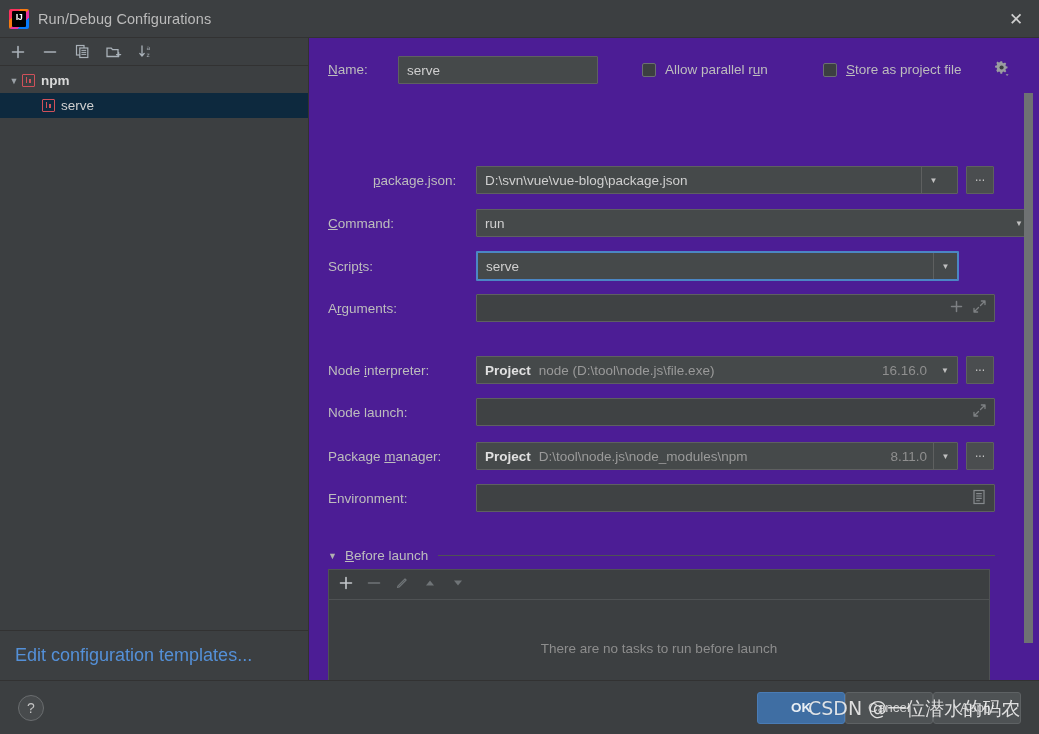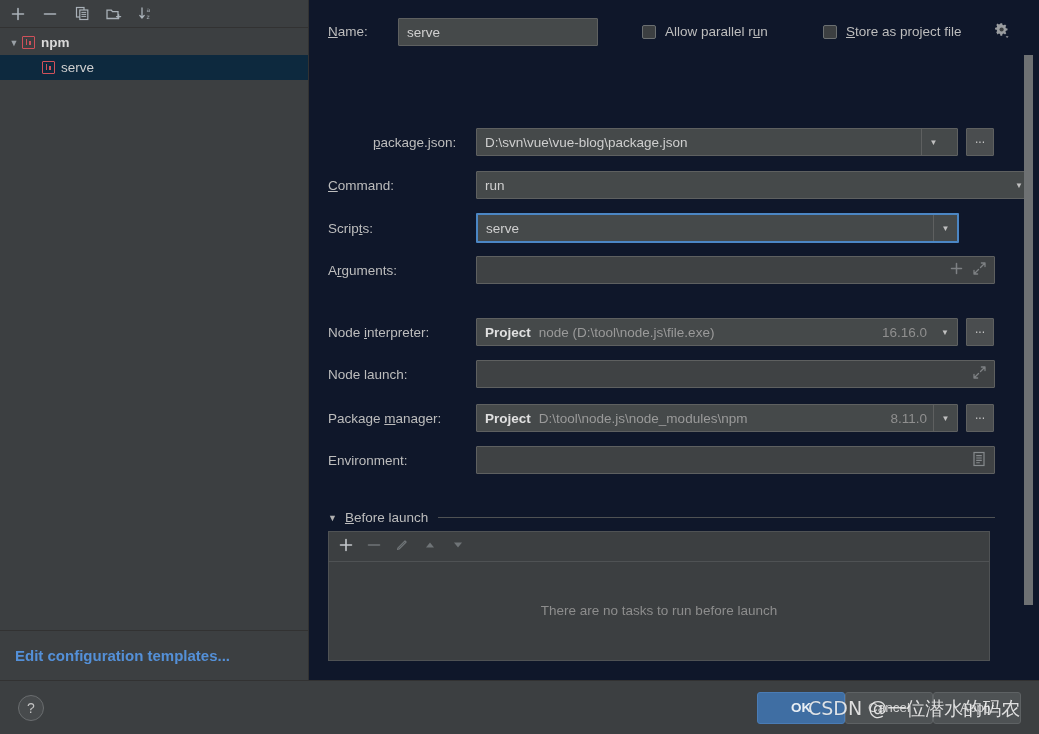--- a/index.html
+++ b/index.html
@@ -119,29 +119,29 @@
   .tree-label-group { color: #d8d8d8; font-weight: bold; font-size: 13.5px; }
   .tree-label-child { color: #cfcfcf; font-size: 13.5px; }
   .child-indent { width: 36px; flex: 0 0 36px; }
   .left-footer {
     flex: 0 0 50px; height: 50px;
     display: flex; align-items: center;
     padding-left: 15px;
     border-top: 1px solid #323232;
   }
   .link {
-    color: #5490d8; font-size: 15px; cursor: pointer; font-weight: bold;
+    color: #5490d8; font-size: 18px; cursor: pointer;
   }
 
   
   .right-pane {
     flex: 1 1 auto;
     position: relative;
     overflow: hidden;
-    background: #0f172a;
+    background: #4c1d95;
   }
   .right-inner {
     padding: 18px 22px 0 12px;
     position: relative;
     height: 100%;
   }
 
   .row {
     display: flex; align-items: center;
     margin-bottom: 0;
@@ -281,20 +281,28 @@
     font-family: "DejaVu Sans", sans-serif;
     z-index: 50;
     text-shadow: 0 0 1px rgba(0,0,0,0.35);
   }
 </style>
 </head>
 <body>
 
 <div class="dialog">
 
+  <div class="titlebar">
+    <div class="ij-logo">
+      <div class="sq"></div>
+      <div class="txt">IJ</div>
+    </div>
+    <div class="title-text">Run/Debug Configurations</div>
+    <div class="close-btn">✕</div>
+  </div>
 
   <div class="body">
 
     <div class="left-pane">
 
       <div class="tree-toolbar">
         <div class="tb-icon">
           <svg width="14" height="14" viewBox="0 0 14 14">
               <path d="M7 1.5v11M1.5 7h11" stroke="#a9b1b8" stroke-width="1.6" stroke-linecap="round"></path>
             </svg>

